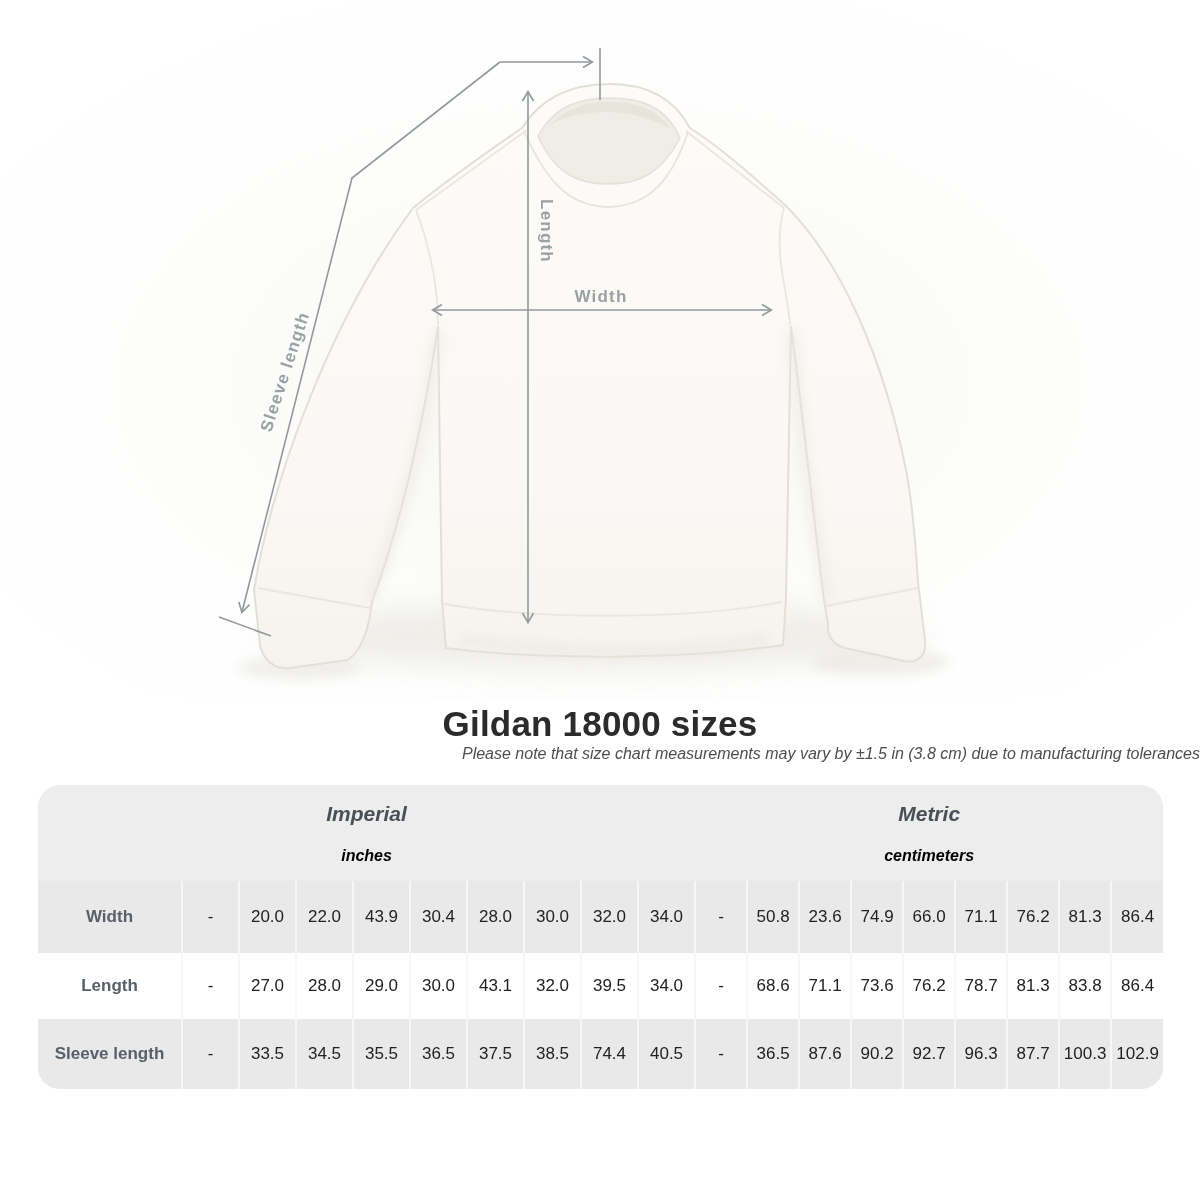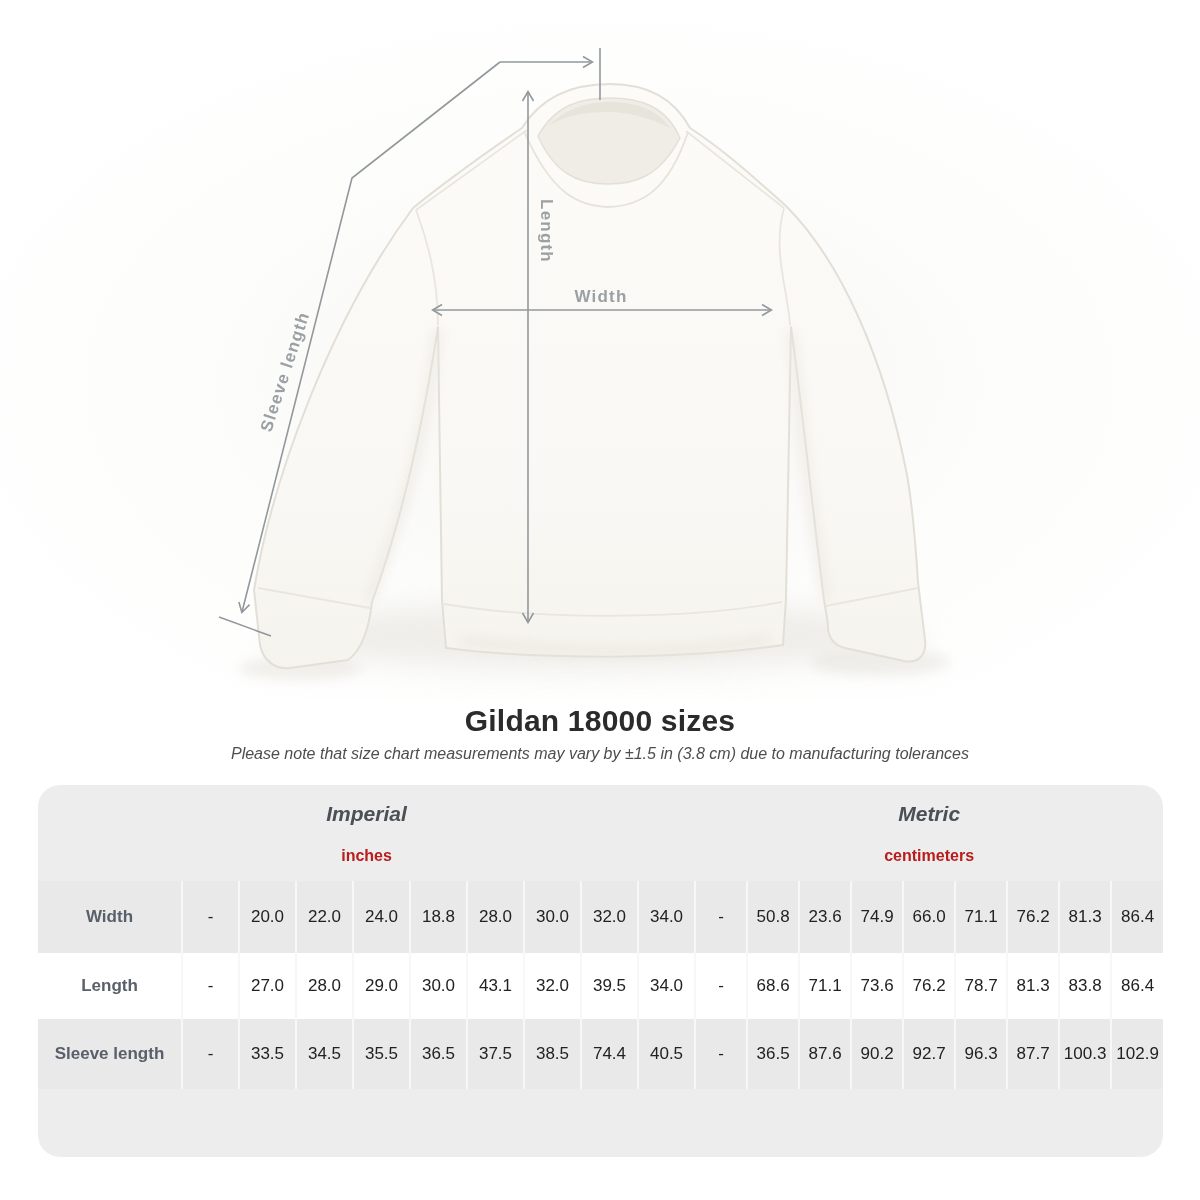--- a/index.html
+++ b/index.html
@@ -9,43 +9,43 @@
     -webkit-font-smoothing:antialiased;
   }
   
   .illustration{position:absolute;top:0;left:0;width:1200px;height:700px;}
   .anno-line{stroke:#92989c;stroke-width:1.6;fill:none;}
   .anno-label{font-family:"Liberation Sans",sans-serif;font-size:17px;font-weight:bold;
               fill:#9aa0a3;letter-spacing:1.2px;}
   
   .page-title{
     position:absolute;top:704px;left:0;width:1200px;text-align:center;
-    font-size:30px;font-weight:bold;color:#2b2b2b;letter-spacing:0.2px;
+    font-size:35px;font-weight:bold;color:#2b2b2b;letter-spacing:0.2px;
   }
   .page-note{
-    position:absolute;top:745px;left:0;width:1200px;text-align:center;
+    position:absolute;top:745px;left:0;width:1200px;text-align:right;
     font-size:16px;font-style:italic;color:#4e4e4e;
   }
   
   .card{
-    position:absolute;left:38px;top:785px;width:1125px;height:372px;
+    position:absolute;left:38px;top:785px;width:1125px;height:304px;
     background:#ededed;border-radius:22px;overflow:hidden;
   }
   table.size-table{border-collapse:collapse;table-layout:fixed;width:1125px;}
   .size-table th,.size-table td{
     padding:0;margin:0;text-align:center;vertical-align:middle;
     font-family:"Liberation Sans",sans-serif;
   }
   tr.band-row{height:96px;}
   tr.size-row{height:68px;}
   tr.row-width{height:72px;}
   tr.row-length{height:66px;}
   tr.row-sleeve{height:70px;}
   .sec-label{font-size:21px;font-weight:bold;font-style:italic;color:#4a5056;}
-  .sec-unit{font-size:16px;color:#b91c1c;margin-top:21px;}
+  .sec-unit{font-size:16px;font-style:italic;color:#000000;margin-top:21px;}
   .band-imperial{padding-left:22px;}
   .band-metric{padding-right:26px;}
   tr.grid > *{background:#ffffff;}
   tr.grid > * + *{border-left:2px solid #f7f7f7;}
   tr.gray > *{background:#e9e9e9;}
   .rowlabel{font-size:17px;font-weight:bold;color:#59606a;}
   .colhead{font-size:16px;font-weight:bold;color:#6a7077;}
   td.val{font-size:17px;color:#222222;}
 </style>
 </head>
@@ -180,22 +180,22 @@
         <th colspan="9" class="band-metric">
           <div class="sec-label">Metric</div>
           <div class="sec-unit">centimeters</div>
         </th>
       </tr>
       <tr class="grid gray row-width">
         <th class="rowlabel">Width</th>
         <td class="val">-</td>
         <td class="val">20.0</td>
         <td class="val">22.0</td>
-        <td class="val">24.0</td>
-        <td class="val">18.8</td>
+        <td class="val">43.9</td>
+        <td class="val">30.4</td>
         <td class="val">28.0</td>
         <td class="val">30.0</td>
         <td class="val">32.0</td>
         <td class="val">34.0</td>
         <td class="val">-</td>
         <td class="val">50.8</td>
         <td class="val">23.6</td>
         <td class="val">74.9</td>
         <td class="val">66.0</td>
         <td class="val">71.1</td>

